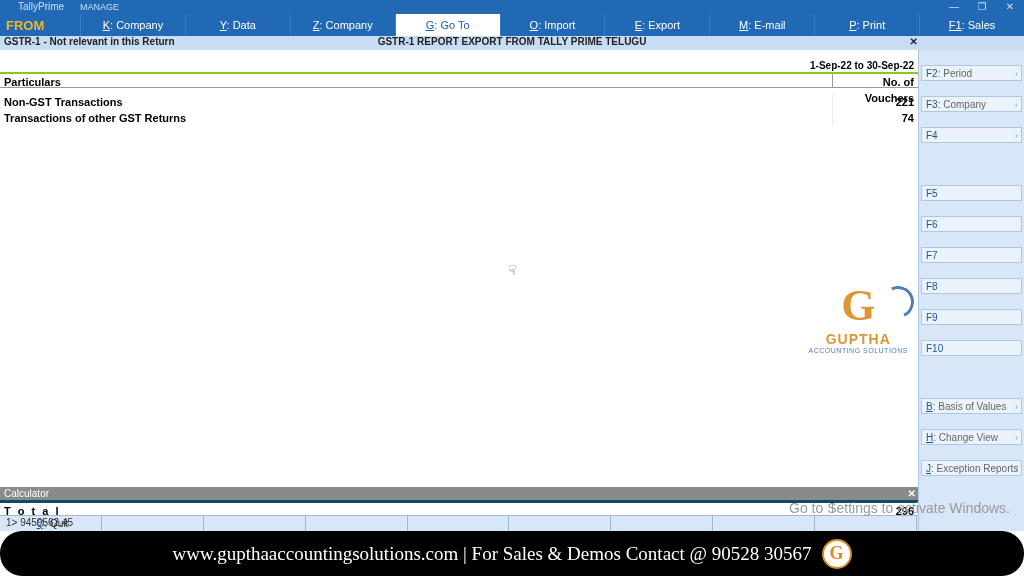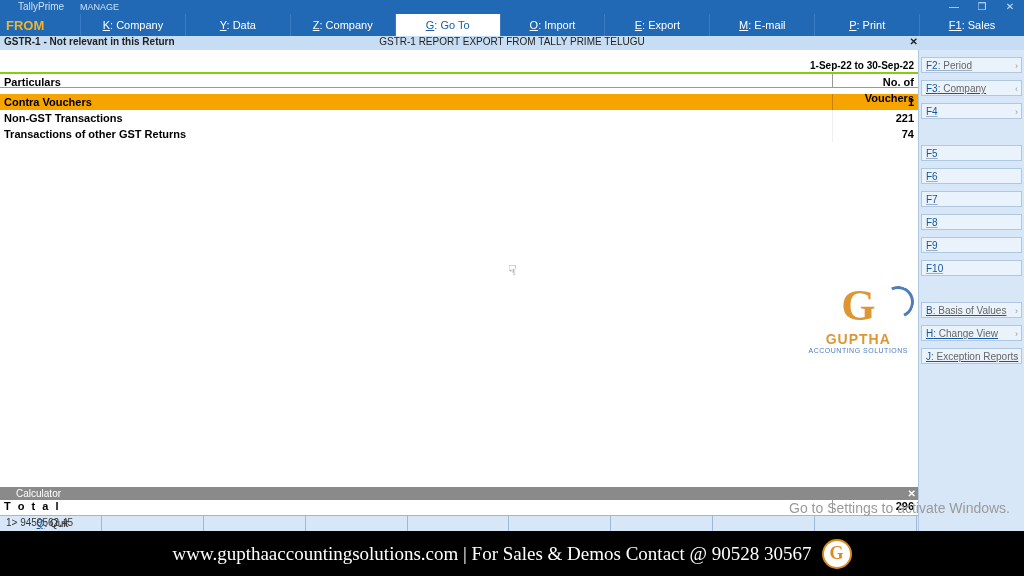--- a/index.html
+++ b/index.html
@@ -16,21 +16,21 @@
   .menubar { background: #2169b5; height: 22px; width: 100%; display: flex; align-items: center; position: relative; }
   .gold { color: #f5b325; font-weight: bold; font-size: 13px; padding: 0 10px 0 6px; width: 80px; }
   .menus { display: flex; flex: 1; }
   .menuitem { color: #fff; font-size: 11px; padding: 0 16px; height: 22px; line-height: 22px; text-align: center; flex: 1; border-left: 1px solid #3a7cc4; }
   .menuitem .u { text-decoration: underline; }
   .menuitem.active { background: #fff; color: #1a5fa5; }
 
   
   .headerstrip { background: #c7ddf3; height: 14px; display: flex; align-items: flex-start; font-size: 10px; position: relative; }
   .headerstrip .left { padding-left: 4px; font-weight: bold; color: #222; }
-  .headerstrip .center { position: absolute; left: 50%; transform: translateX(-50%); font-weight: normal; color: #222; }
+  .headerstrip .center { position: absolute; left: 50%; transform: translateX(-50%); font-weight: bold; color: #222; }
   .headerstrip .close { position: absolute; right: 106px; top: 0; font-weight: bold; color: #222; cursor: pointer; }
 
   
   .mainarea { display: flex; width: 100%; height: calc(576px - 14px - 22px - 14px - 45px); position: relative; border-radius: 15px; }
   .leftpane { flex: 1; position: relative; background: #fff; }
   .sidepane { width: 106px; background: #d8e7f7; border-left: 1px solid #b0c7e0; }
 
   
   .blankrow { height: 22px; display:flex; align-items:flex-end; }
   .blankrow .period { margin-left: auto; font-weight: bold; font-size: 10px; padding-right: 4px; padding-bottom:1px; }
@@ -40,57 +40,57 @@
 
   
   .row { display: flex; height: 16px; line-height: 16px; font-size: 11px; }
   .row .c1 { flex: 1; padding-left: 4px; }
   .row .c2 { width: 86px; text-align: right; padding-right: 4px; border-left:1px solid #eee; font-weight: bold; }
   .row.highlight { background: #f7a400; color: #000; font-weight: bold; }
   .row.highlight .c2 { border-left: 1px solid #c68300; }
   .row.bold { font-weight: bold; }
 
   
-  .totalrow { position: absolute; bottom: 18px; left:0; right:0; display: flex; height: 16px; line-height:16px; font-size: 11px; font-weight: bold; border-top: 1px solid #0c4a6e; border-bottom: 0px solid #999; }
+  .totalrow { position: absolute; bottom: 18px; left:0; right:0; display: flex; height: 16px; line-height:16px; font-size: 11px; font-weight: bold; border-top: 6px solid #0c4a6e; border-bottom: 0px solid #999; }
   .totalrow .c1 { flex:1; padding-left:4px; letter-spacing: 2px;}
   .totalrow .c2 { width:86px; text-align:right; padding-right:4px; border-left:1px solid #999; }
 
   
   .buttonstrip { position: absolute; bottom: 0; left: 0; right: 0; height: 16px; background: #d8e7f7; border-top: 1px solid #9cb9d8; display: flex; text-align: center; }
   .bcell { width: 11.1%; height: 16px; border-right: 1px solid #9cb9d8; line-height: 16px; font-size: 10px; padding-left: 4px; color:#13579e; }
   .bcell .u { text-decoration: underline; }
   .bcell .t { color:#222; }
 
   
-  .calcstrip { position:absolute; bottom:45px; left:0; width:922px; height:13px; background:#8a8a8a; color:#fff; font-size:10px; line-height:13px; padding-left:16px; }
+  .calcstrip { position:absolute; bottom:45px; left:0; width:922px; height:13px; background:#8a8a8a; color:#fff; font-size:10px; line-height:13px; padding-left:4px; }
   .calcstrip .close { position:absolute; right:2px; top:0; color:#fff; font-weight:bold; cursor:pointer;}
   .calcinner { position:absolute; bottom:58px; left:0; width:922px; font-size:10px; color:#333; padding-left:6px; line-height:13px; }
 
   
-  .sidebtn { height: 16px; border-bottom: 1px solid #b0c7e0; font-size: 10px; line-height: 16px; padding-left: 4px; color: #13579e; position: relative; background:#eaf2fb; margin:7px 2px; border:1px solid #b0c7e0;text-decoration:underline;}
+  .sidebtn { height: 16px; border-bottom: 1px solid #b0c7e0; font-size: 10px; line-height: 16px; padding-left: 4px; color: #13579e; position: relative; background:#eaf2fb; margin:15px 2px; border:1px solid #b0c7e0;}
   .sidebtn.disabled { color: #9aaec5; }
   .sidebtn .k { color:#13579e; }
   .sidebtn .lbl { color:#666; }
   .sidebtn .arrow { position:absolute; right:3px; color:#999; font-size:9px;}
   .sidegap { height: 12px; }
 
   
   .logo { position:absolute; right:10px; top:230px; text-align:center; opacity:0.9; pointer-events:none;}
   .logoG { font-family: Georgia, serif; font-size:44px; color:#d98b1f; font-weight:bold; position:relative;}
   .logoG::after{ content:""; position:absolute; right:-6px; top:6px; width:26px; height:26px; border:3px solid #3b6fb5; border-left-color:transparent; border-bottom-color:transparent; border-radius:50%; transform:rotate(20deg);}
   .logotext { color:#d98b1f; font-weight:bold; font-size:14px; letter-spacing:1px;}
   .logosub { color:#3b6fb5; font-size:7px; letter-spacing:0.5px;}
 
   
   .activate { position:absolute; right:14px; bottom:60px; text-align:left; color:#9a9a9a; pointer-events:none;}
   .activate .t1 { font-size:15px; }
   .activate .t2 { font-size:14px; }
 
   
-  .footer { position:absolute; bottom:0; left:0; right:0; height:45px; background:#000; color:#fff; display:flex; align-items:center; justify-content:center; font-family: 'Times New Roman', serif; font-size:19px;}
+  .footer { position:absolute; bottom:0; left:0; right:0; height:45px; background:#000; color:#fff; display:flex; align-items:center; justify-content:center; font-family: 'Times New Roman', serif; font-size:19px;border-radius:22px;}
   .footer .txt { white-space:nowrap;}
   .footer .badge { width:30px; height:30px; background:#fff; border-radius:50%; margin-left:10px; display:flex; align-items:center; justify-content:center; color:#d98b1f; font-family:Georgia,serif; font-weight:bold; font-size:18px; border:2px solid #d98b1f;}
 
   .cursor { position:absolute; left:508px; top:212px; font-size:14px; color:#666; pointer-events:none;}
 </style>
 </head>
 <body>
 
 <div class="titlebar">
   <span class="left">TallyPrime</span>
@@ -126,24 +126,20 @@
 <div class="mainarea">
   <div class="leftpane">
     <div class="blankrow">
       <span class="period">1-Sep-22 to 30-Sep-22</span>
     </div>
     <div class="particulars-head">
       <div class="p1">Particulars</div>
       <div class="p2">No. of Vouchers</div>
     </div>
     <div style="height:6px"></div>
-    <div class="row highlight">
-      <div class="c1">Contra Vouchers</div>
-      <div class="c2">1</div>
-    </div>
     <div class="row bold">
       <div class="c1">Non-GST Transactions</div>
       <div class="c2">221</div>
     </div>
     <div class="row bold">
       <div class="c1">Transactions of other GST Returns</div>
       <div class="c2">74</div>
     </div>
 
     <div class="logo">

